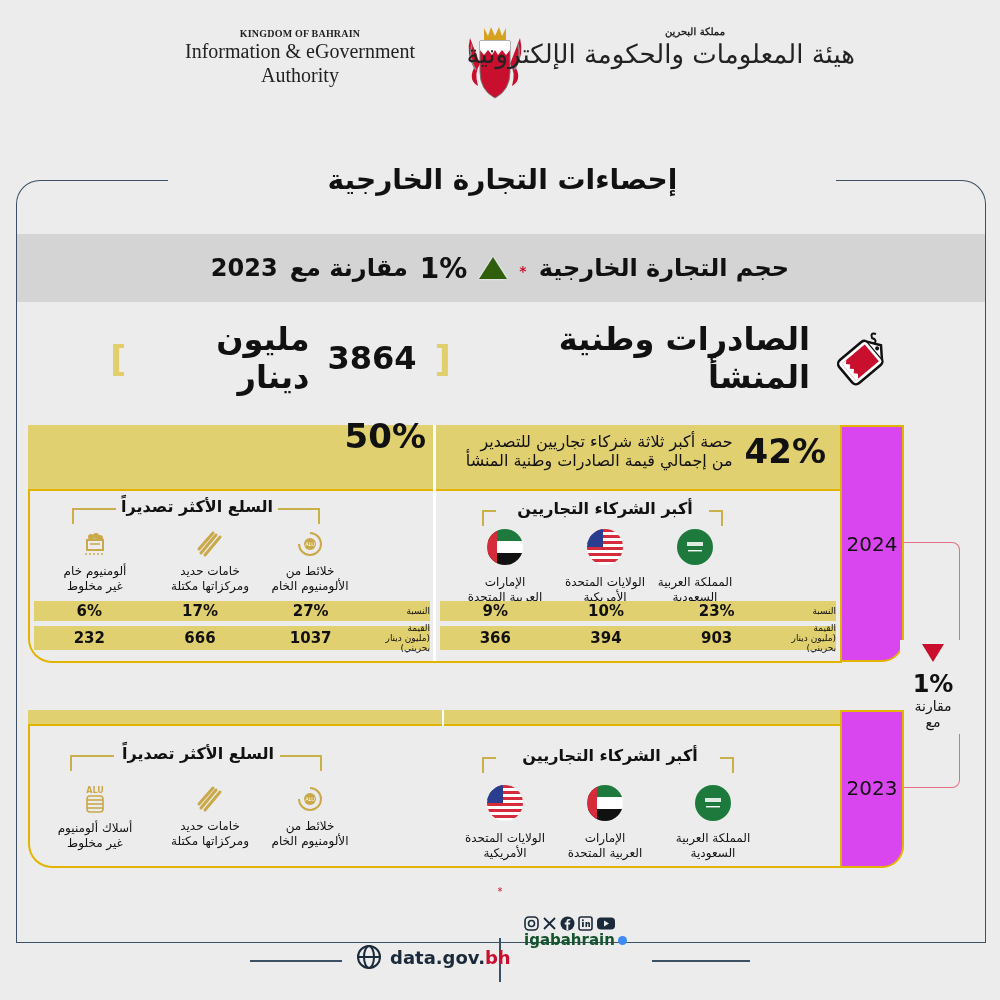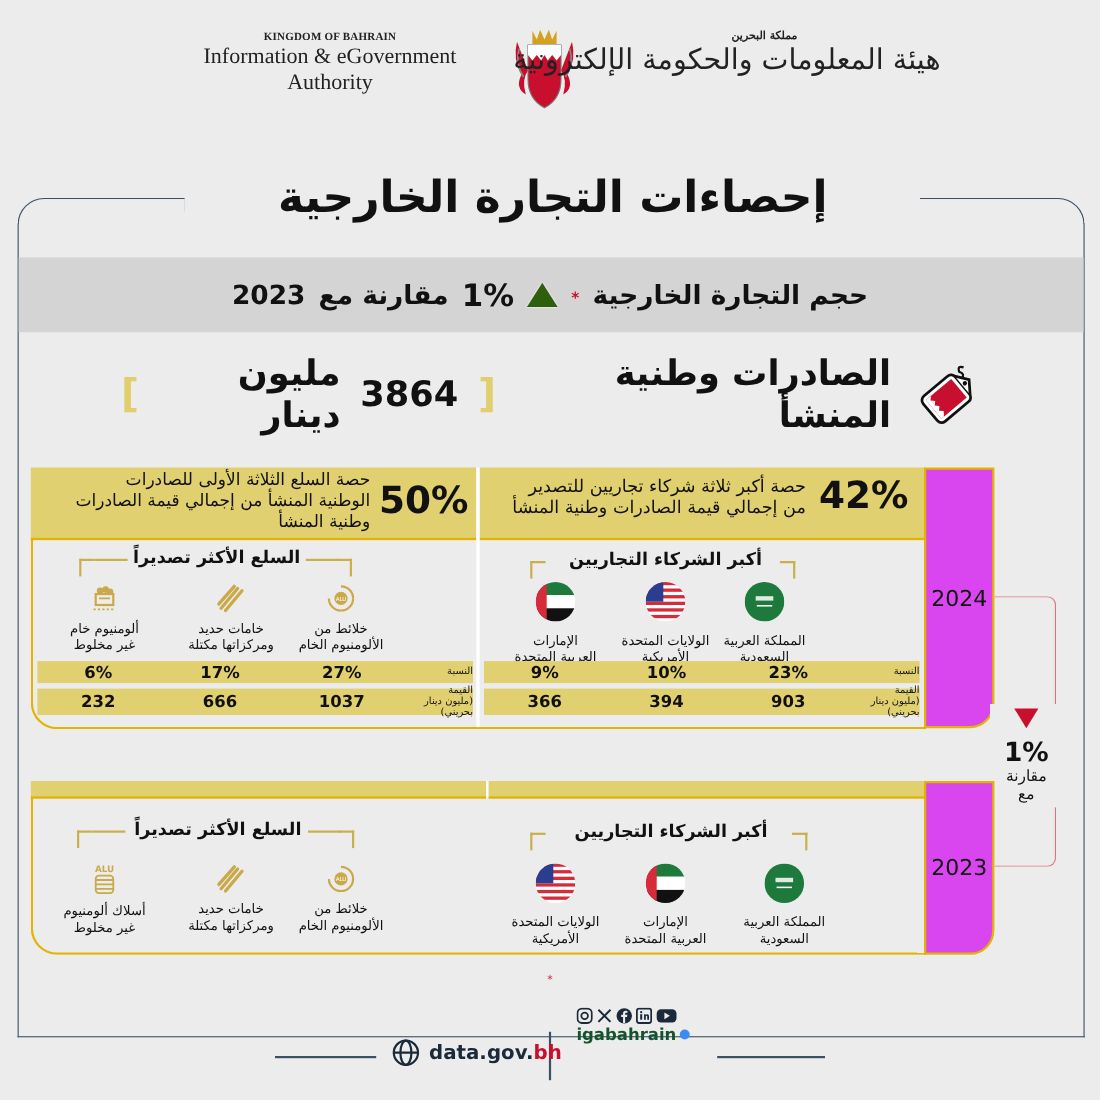--- a/index.html
+++ b/index.html
@@ -17,21 +17,21 @@
   .hdr-en .k { font-size: 10px; font-weight: bold; letter-spacing: .2px; }
   .hdr-en .l { font-size: 20px; line-height: 24px; }
   .crest { left: 464px; top: 24px; width: 62px; height: 76px; }
   .hdr-ar { left: 535px; top: 26px; width: 320px; text-align: center; font-family: "DejaVu Serif", serif; color: #222; }
   .hdr-ar .k { font-size: 10px; font-weight: bold; }
   .hdr-ar .l { font-size: 26px; line-height: 34px; white-space: nowrap; letter-spacing: -1px; }
   .frame-top-l { left: 16px; top: 180px; width: 152px; height: 24px; border-top: 1.4px solid #3c5065; border-left: 1.4px solid #3c5065; border-top-left-radius: 24px; }
   .frame-top-r { left: 836px; top: 180px; width: 150px; height: 24px; border-top: 1.4px solid #3c5065; border-right: 1.4px solid #3c5065; border-top-right-radius: 24px; }
   .frame-body { left: 16px; top: 203px; width: 970px; height: 740px; border-left: 1.4px solid #3c5065; border-right: 1.4px solid #3c5065; border-bottom: 1.4px solid #3c5065; }
 
-  .title { left: 170px; top: 150px; width: 665px; text-align: center; font-size: 40px; font-weight: bold; direction: rtl; line-height: 60px; }
+  .title { left: 170px; top: 150px; width: 665px; text-align: center; font-size: 28px; font-weight: bold; direction: rtl; line-height: 60px; }
 
   
   .band { left: 17px; top: 234px; width: 968px; height: 68px; background: #d4d4d4; }
   .band-text { left: 180px; top: 246px; width: 640px; height: 44px; direction: rtl; display: flex; align-items: center; gap: 12px; font-size: 24px; font-weight: bold; justify-content: center; }
   .band-text .ast { color: #c8102e; font-size: 14px; margin-top: 6px; }
   .tri-up { width: 0; height: 0; border-left: 14px solid transparent; border-right: 14px solid transparent; border-bottom: 22px solid #2f5e0c; filter: drop-shadow(0 0 1px #fff); }
   .band-text .pct { font-size: 28px; }
 
   
   .exp-row { left: 110px; top: 330px; width: 700px; height: 56px; direction: rtl; display: flex; align-items: center; gap: 18px; font-size: 32px; font-weight: bold; }
@@ -137,25 +137,20 @@
   <span class="big-pct" dir="ltr">42%</span>
   <span>
     <div>حصة أكبر ثلاثة شركاء تجاريين للتصدير</div>
     <div>من إجمالي قيمة الصادرات وطنية المنشأ</div>
   </span>
 </div>
 
 <div class="abs goldbar" style="left:28px;top:425px;width:405px;height:66px;"></div>
 <div class="abs hdr-txt" style="left:36px;top:427px;width:390px;display:flex;align-items:center;gap:8px;">
   <span class="big-pct" dir="ltr">50%</span>
-  <span style="font-size:15.5px;line-height:19px;">
-    <div>حصة السلع الثلاثة الأولى للصادرات</div>
-    <div>الوطنية المنشأ من إجمالي قيمة الصادرات</div>
-    <div>وطنية المنشأ</div>
-  </span>
 </div>
 
 <div class="abs card" style="left:28px;top:490px;width:814px;height:173px;border-bottom-left-radius:24px;"></div>
 <div class="abs" style="left:433px;top:425px;width:3px;height:236px;background:#fff;"></div>
 
 <div class="abs year-box" style="left:840px;top:425px;width:64px;height:237px;border-bottom-right-radius:22px;">
   <span>2024</span>
 </div>
 
 <div class="abs corner-l" style="left:482px;top:510px;"></div>

